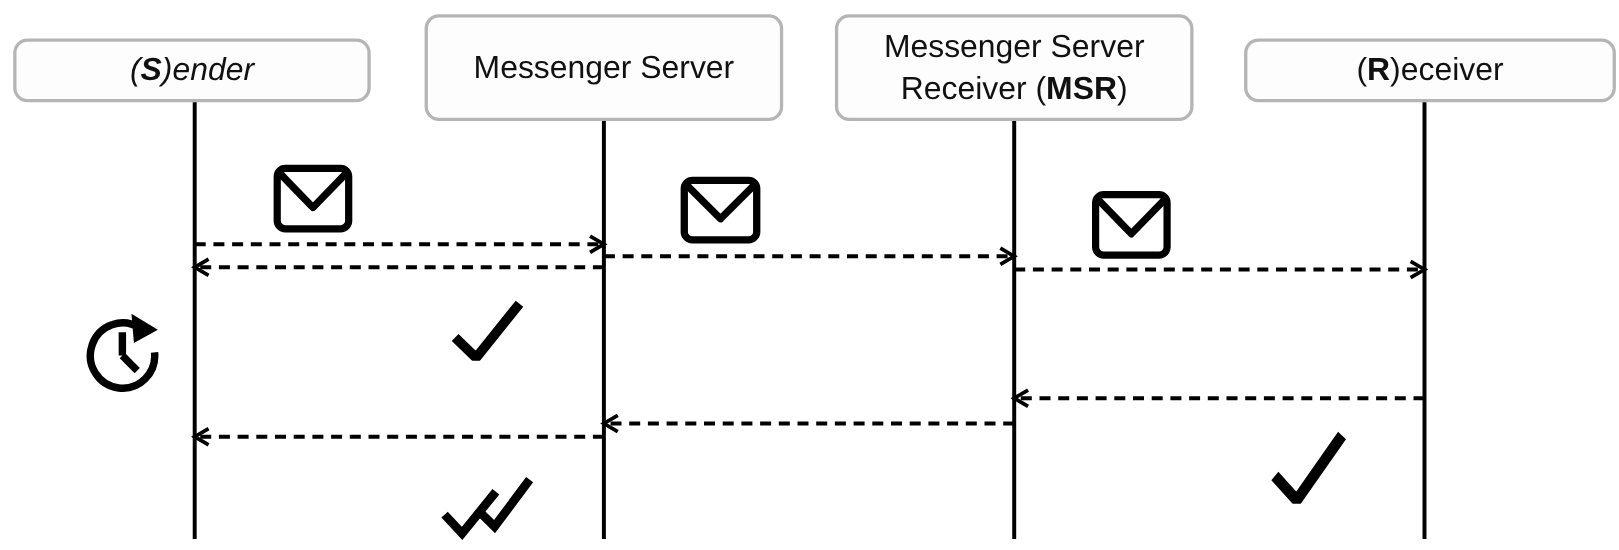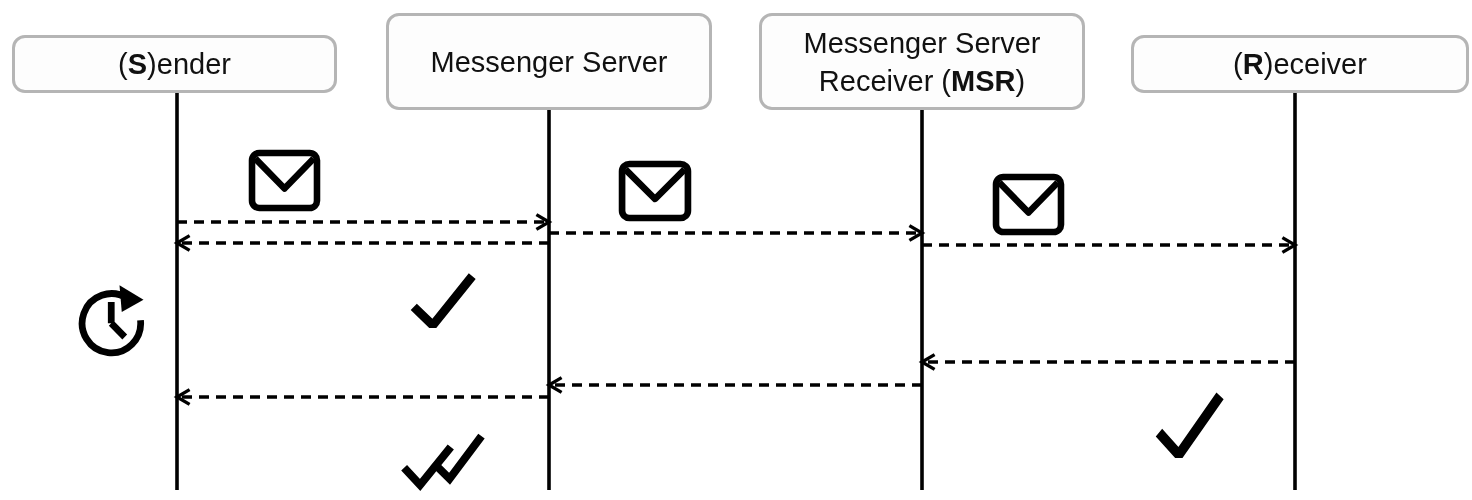--- a/index.html
+++ b/index.html
@@ -32,21 +32,21 @@
   .actor-receiver {left:1131px;top:35px; width:338px; height:58px;}
   svg.overlay{position:absolute;left:0;top:0;pointer-events:none;}
   .lifeline{stroke:#000;stroke-width:3.6;}
   .msg{stroke:#000;stroke-width:3.6;stroke-dasharray:10 7;}
 </style>
 </head>
 <body>
 
 <div class="stage">
 
-  <div class="actor actor-sender" style="border-color: rgb(181, 181, 181); background: rgb(253, 253, 253);">
+  <div class="actor actor-sender" style="border-color: rgb(181, 181, 181); background: rgb(253, 253, 253); font-style: italic;">
 
     <div class="l2"><span>(</span><span class="b">S</span><span>)ender</span></div>
   </div>
 
   <div class="actor actor-mss" style="border-color: rgb(181, 181, 181); background: rgb(253, 253, 253);">
     <div class="l1">Messenger Server</div>
   </div>
 
   <div class="actor actor-msr" style="border-color: rgb(181, 181, 181); background: rgb(253, 253, 253);">
     <div class="l1">Messenger Server</div>

